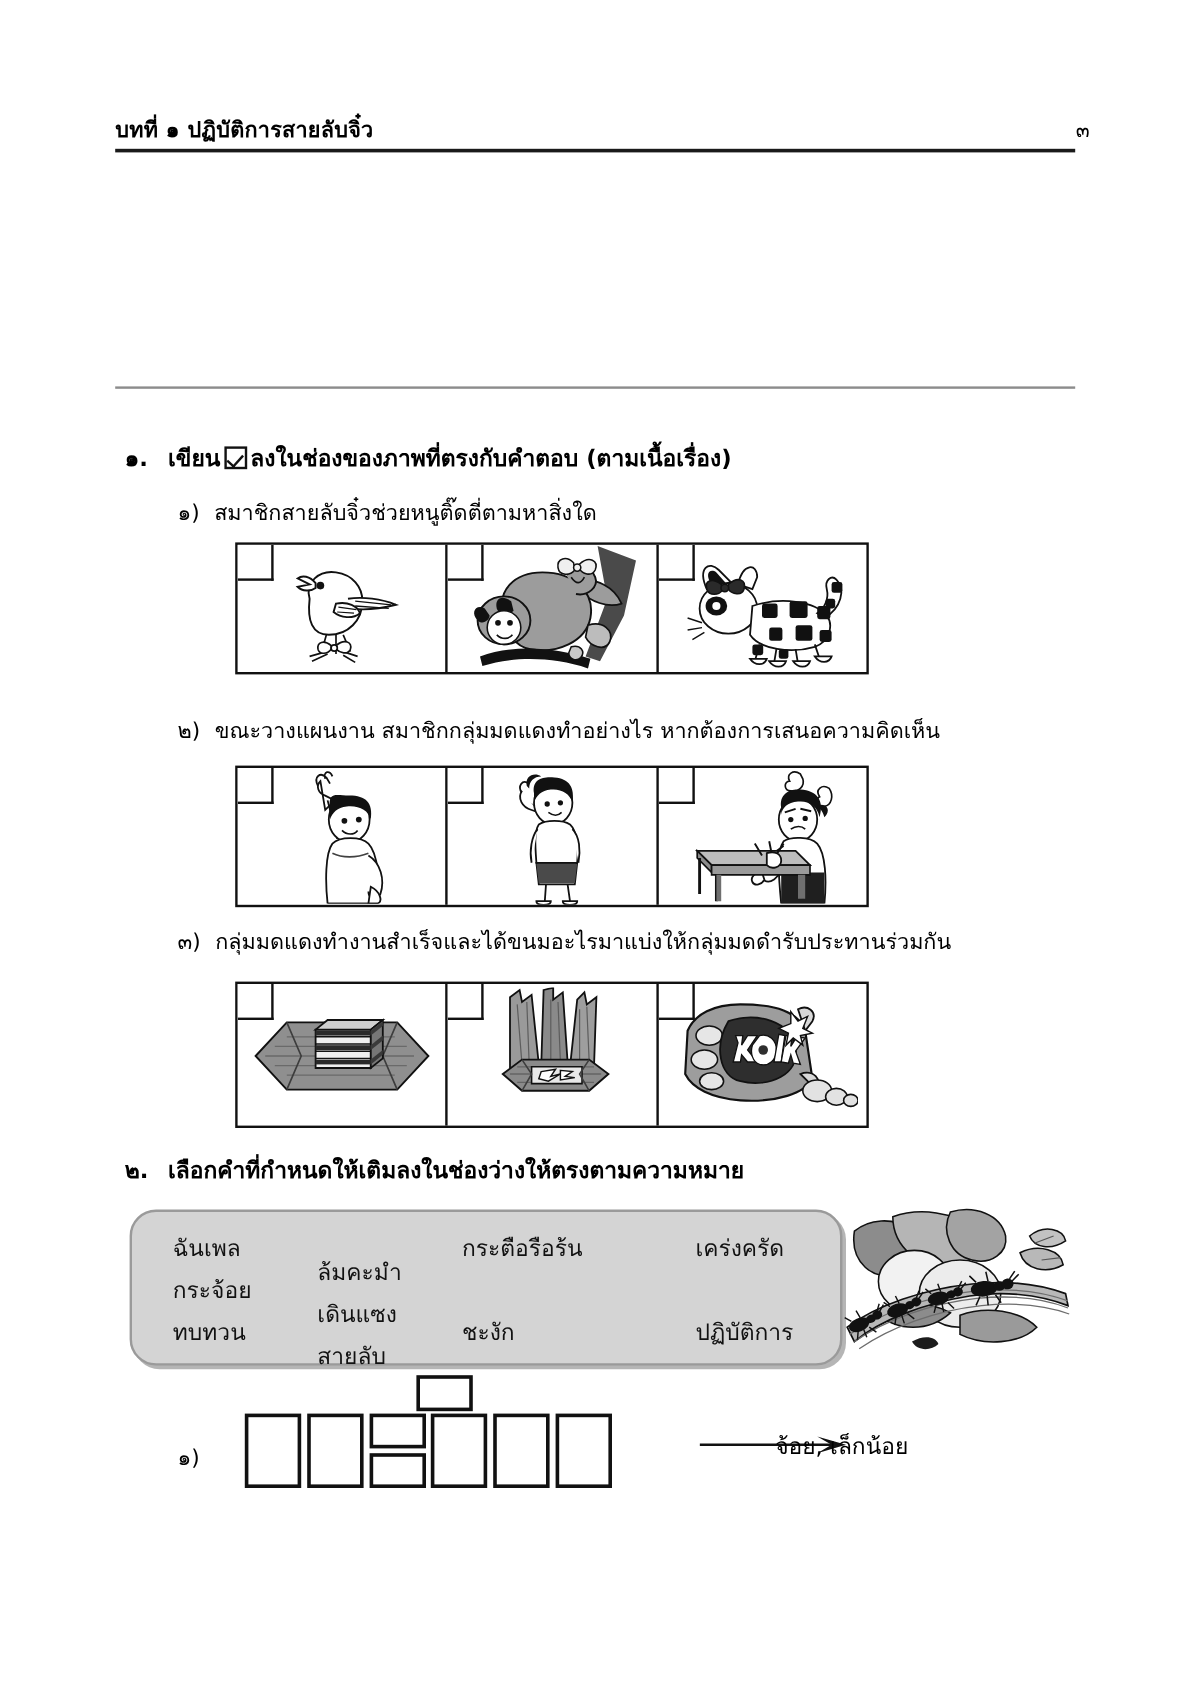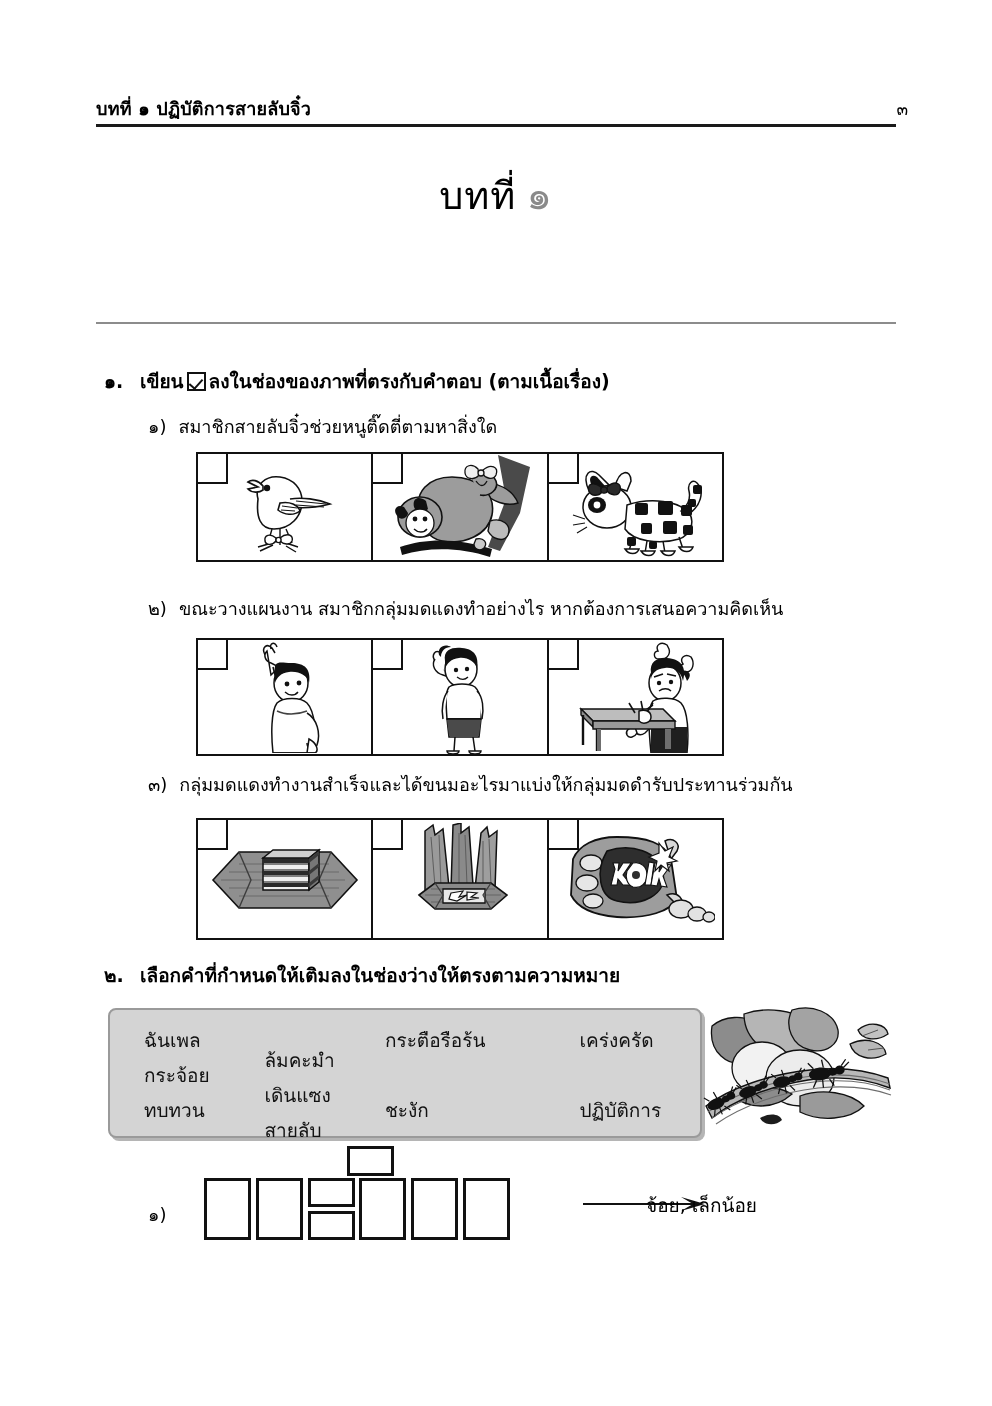--- a/index.html
+++ b/index.html
@@ -169,21 +169,21 @@
 
   
   .wordbank {
     position: absolute;
     left: 108px;
     top: 1008px;
     width: 594px;
     height: 130px;
     background: #d4d4d4;
     border: 2px solid #9a9a9a;
-    border-radius: 8px;
+    border-radius: 22px;
     box-sizing: border-box;
     box-shadow: 3px 3px 0 rgba(120,120,120,.55);
     padding: 12px 0 0 0;
   }
   .wb-row {
     display: flex;
     height: 35px;
     align-items: center;
     padding-left: 34px;
   }
@@ -244,23 +244,20 @@
 
 <div class="page">
 
   <div class="runhead">
     <div class="runhead-title">บทที่ ๑ ปฏิบัติการสายลับจิ๋ว</div>
     <div class="runhead-page">๓</div>
   </div>
   <div class="runhead-rule"></div>
 
   <div class="chapter">
-    <div class="chapter-line1">
-      <span>บทที่</span><span class="chapter-num">๑</span>
-    </div>
   </div>
   <div class="chapter-rule"></div>
 
   <div class="ex-head" style="left:104px; top:366px;">
     <span class="ex-num">๑.</span>
     <span class="ex-text"><span>เขียน</span><span class="tickbox-inline"></span><span>ลงในช่องของภาพที่ตรงกับคำตอบ (ตามเนื้อเรื่อง)</span></span>
   </div>
 
   <div class="sub-q" style="left:148px; top:412px;">
     <span class="sub-num">๑)</span>

